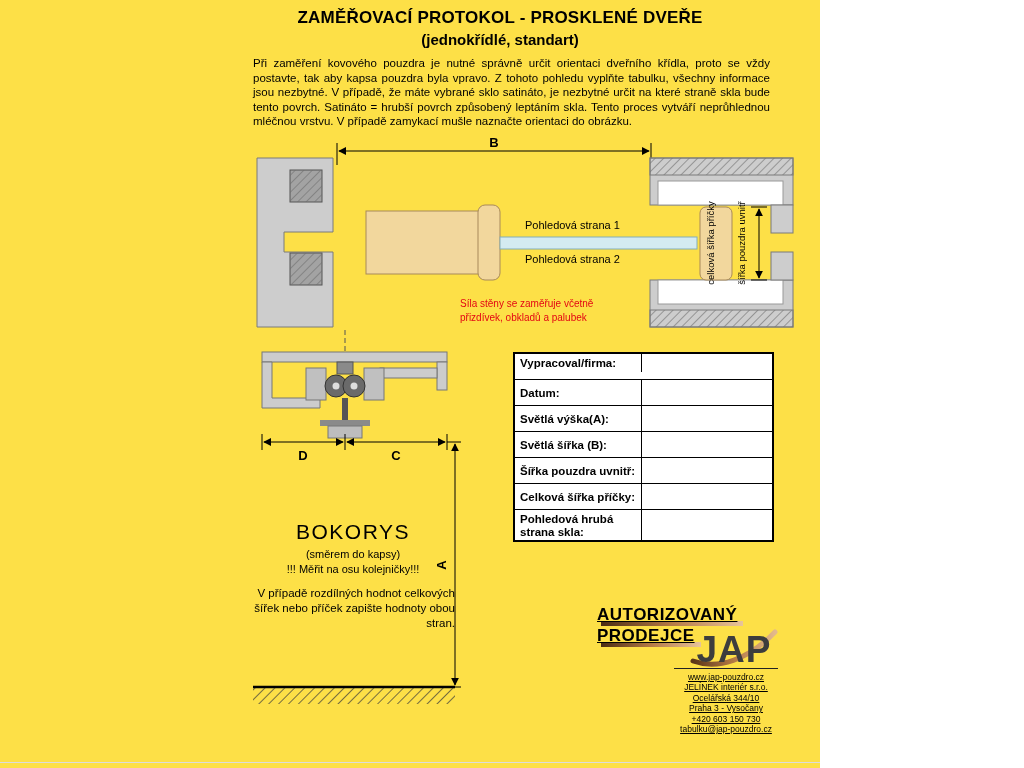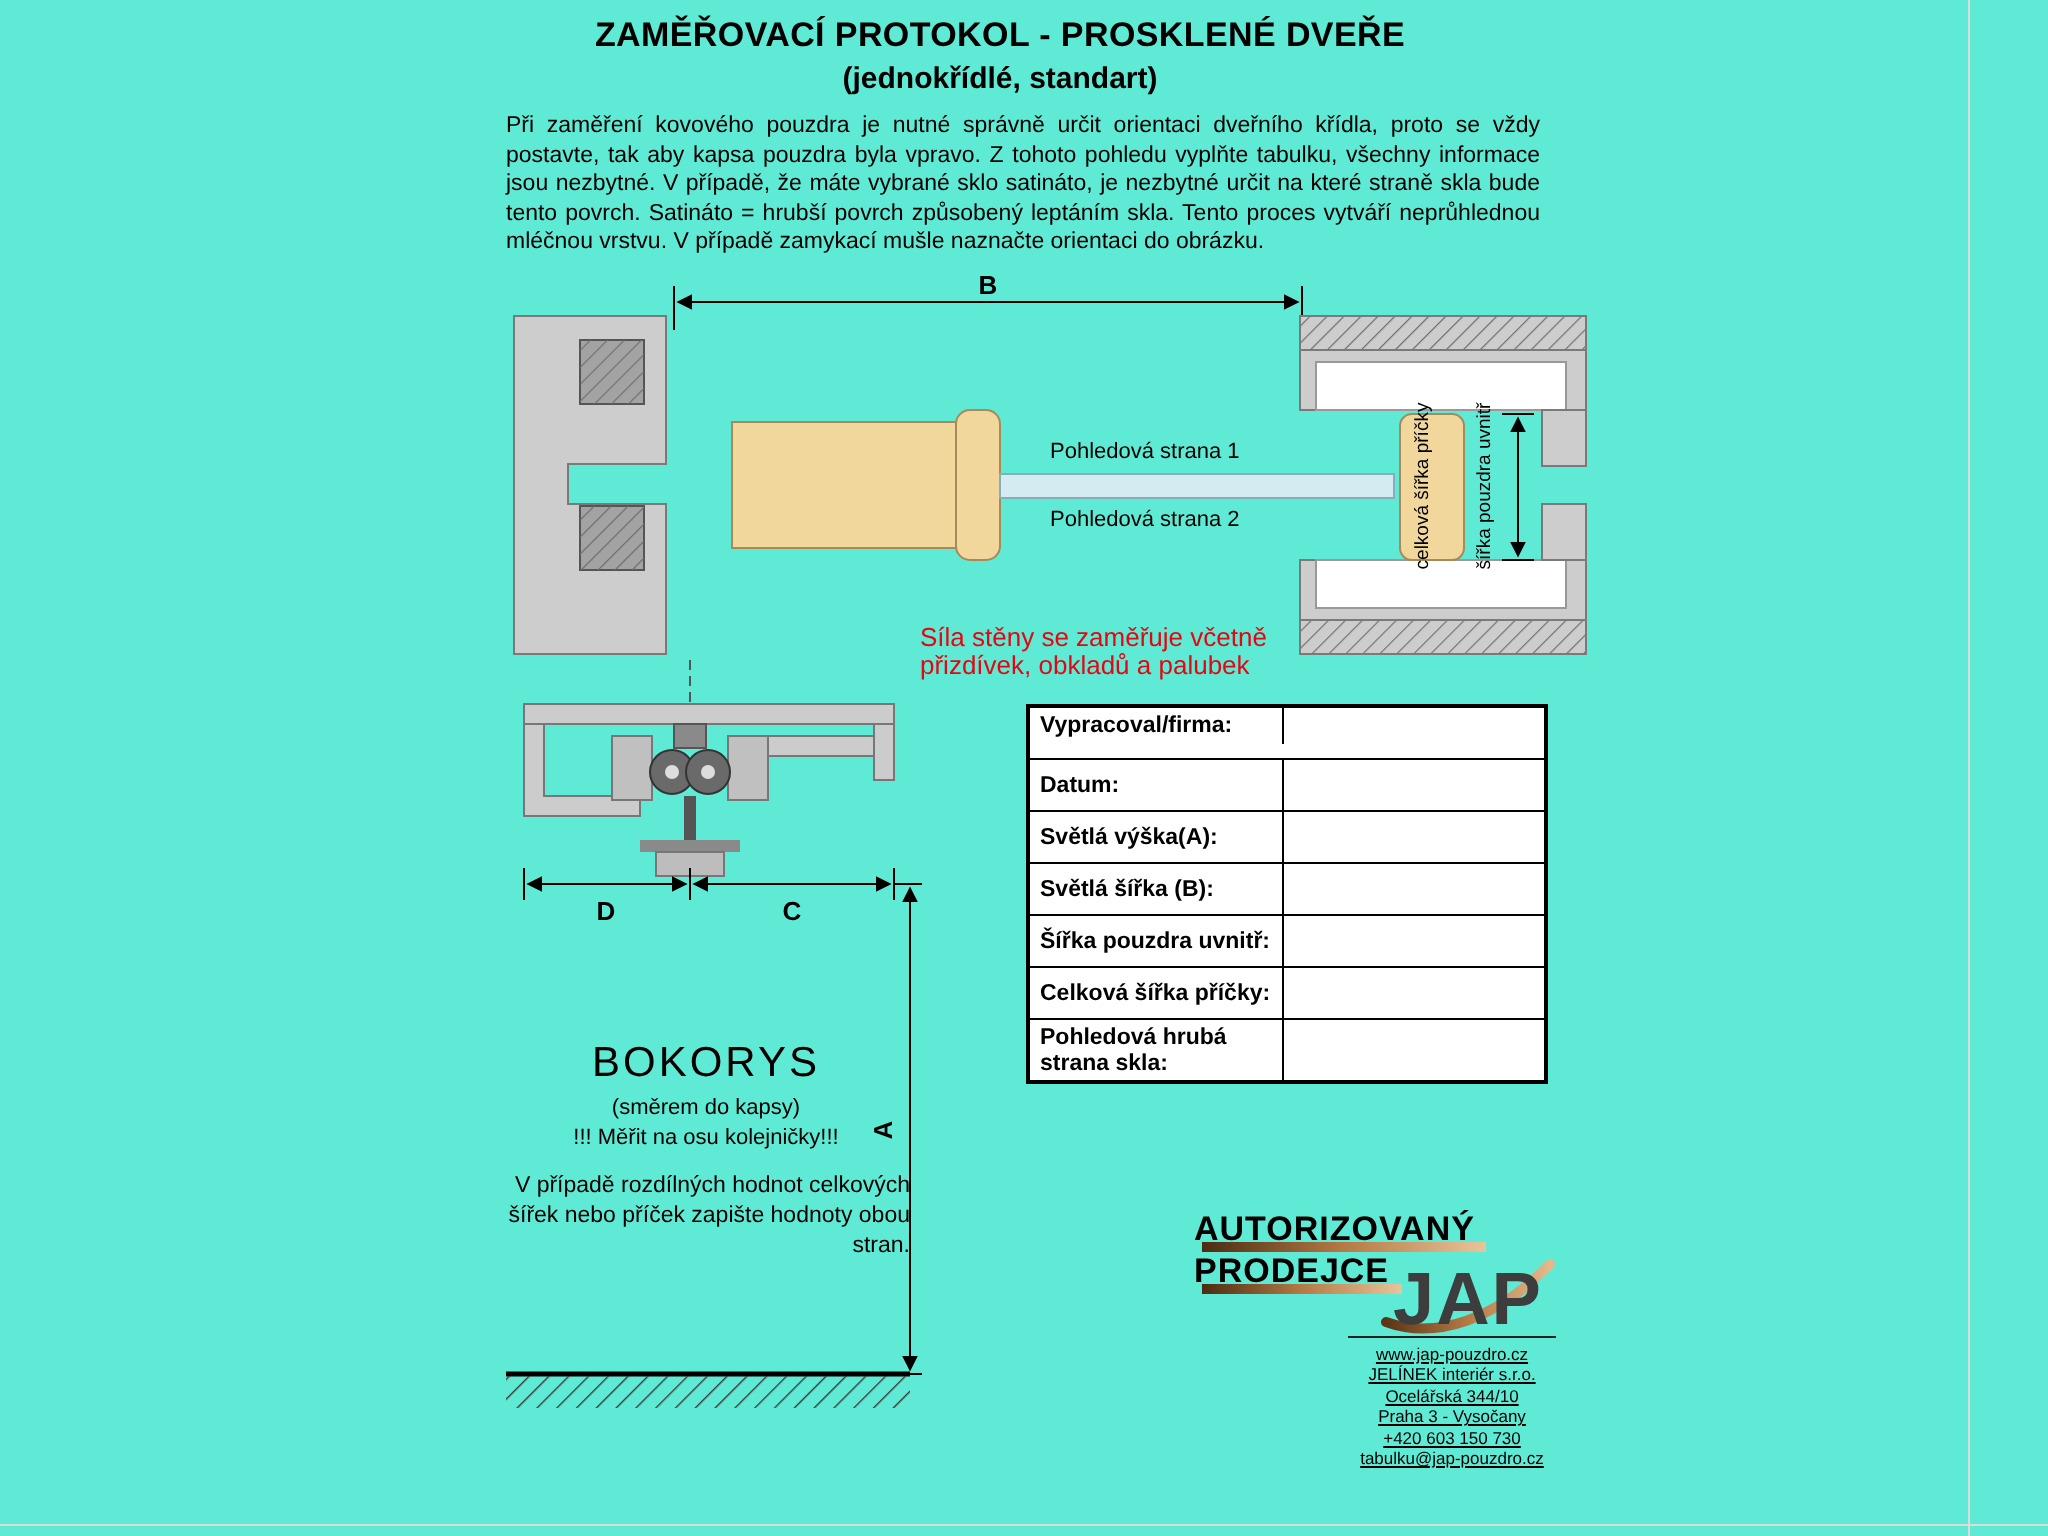--- a/index.html
+++ b/index.html
@@ -1,41 +1,41 @@
 <!DOCTYPE html>
 <html><head>
 <meta charset="utf-8">
 <style>
   html,body{margin:0;padding:0;background:#fff;}
-  .page{position:relative;width:1024px;height:768px;background:#5eead4;overflow:hidden;
+  .page{position:relative;width:820px;height:768px;background:#fde047;overflow:hidden;
         font-family:"Liberation Sans",sans-serif;color:#000;}
   svg text{font-family:"Liberation Sans",sans-serif;}
   .title{position:absolute;left:0;top:8px;width:1000px;text-align:center;font-weight:bold;}
   .title-line1{font-size:17px;letter-spacing:.2px;}
   .title-line2{font-size:15px;margin-top:3px;}
   .intro{position:absolute;left:253px;top:56px;width:517px;font-size:11.5px;line-height:14.6px;
          text-align:justify;margin:0;}
   .plan-svg{position:absolute;left:245px;top:135px;}
   .side-svg{position:absolute;left:248px;top:328px;}
-  .red-note{position:absolute;left:460px;top:312px;color:#e30613;font-size:13px;line-height:14px;}
+  .red-note{position:absolute;left:460px;top:297px;color:#e30613;font-size:10px;line-height:14px;}
   .bokorys-block{position:absolute;left:257px;top:520px;width:192px;text-align:center;}
   .bokorys-title{font-size:21px;letter-spacing:1.5px;margin-bottom:3px;}
   .bokorys-sub{font-size:11px;line-height:15px;}
   .bokorys-note{position:absolute;left:253px;top:586px;width:202px;text-align:right;
                 font-size:11.5px;line-height:15px;}
   .form-table{position:absolute;left:513px;top:352px;width:257px;border:2px solid #000;
               background:#fff;}
   .form-row{display:flex;border-top:1.5px solid #000;min-height:25px;}
   .form-row:first-child{border-top:none;flex-direction:column;}
   .form-label{width:118px;border-right:1.5px solid #000;font-weight:bold;font-size:11.5px;
               line-height:12.5px;padding:3px 3px 2px 5px;display:flex;align-items:center;}
   .form-value{flex:1;font-size:11.5px;padding:3px 4px;}
   .dealer{position:absolute;left:597px;top:606px;}
   .dealer-line{display:block;width:max-content;position:relative;font-weight:bold;font-size:17px;
-               letter-spacing:.5px;line-height:18px;margin-bottom:3px;z-index:1;}
+               letter-spacing:.5px;line-height:18px;margin-bottom:3px;z-index:1;text-decoration:underline;}
   .dealer-line::after{content:"";position:absolute;left:4px;right:-6px;bottom:-2px;height:5px;
                background:linear-gradient(90deg,#4a2c12,#b57a45,#e8c49a);z-index:-1;}
   .jap-svg{position:absolute;left:690px;top:626px;}
   .address{position:absolute;left:674px;top:668px;width:104px;text-align:center;}
   .address .hr{border-top:1.2px solid #222;margin-bottom:3px;}
   .address div{font-size:8.5px;line-height:10.4px;text-decoration:underline;}
   .edge-v{position:absolute;left:984px;top:0;width:1px;height:768px;background:#dcdcdc;}
   .edge-h{position:absolute;left:0;top:762px;width:1024px;height:1px;background:#dcdcdc;}
 </style>
 </head>

